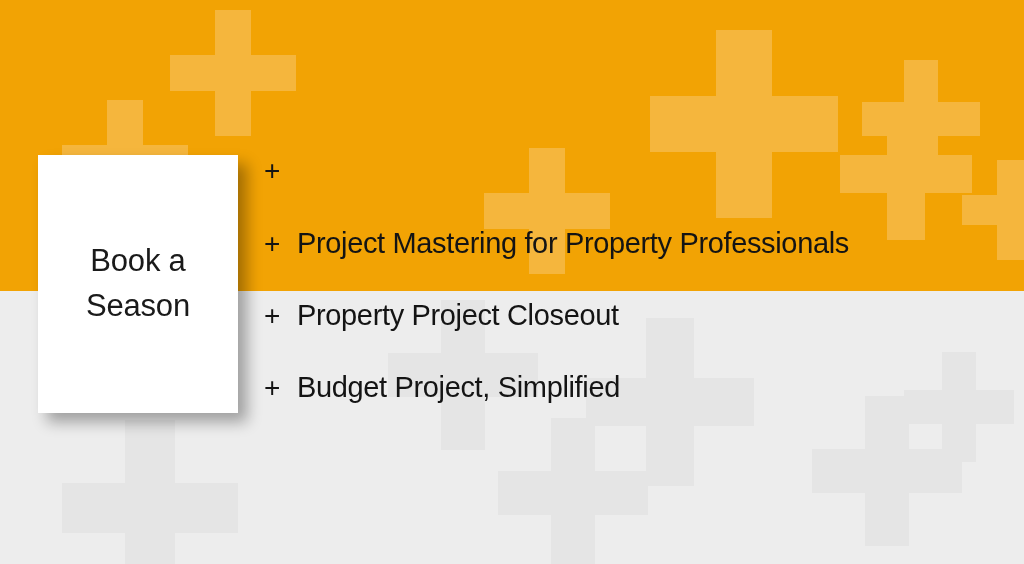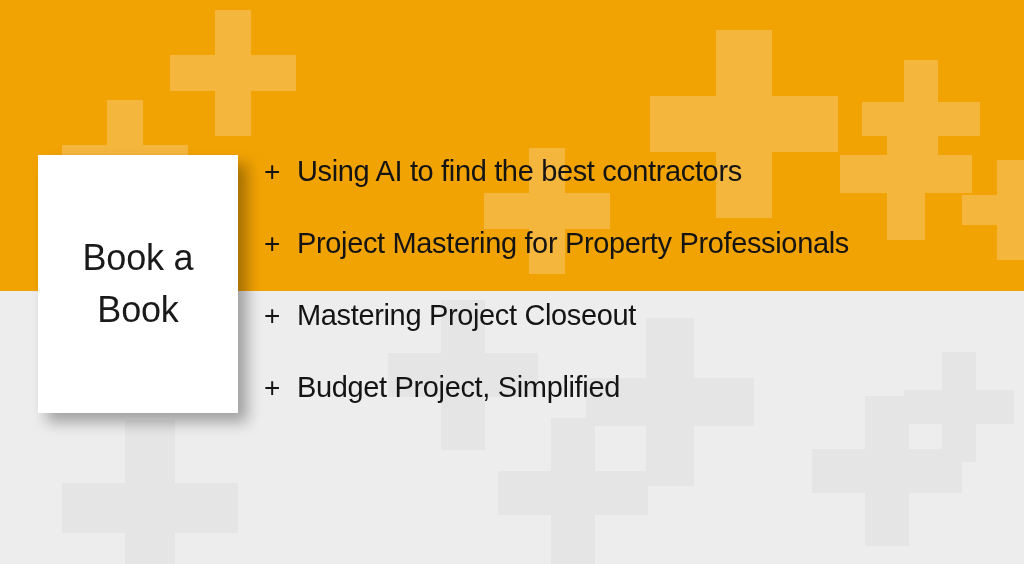--- a/index.html
+++ b/index.html
@@ -74,21 +74,21 @@
     background: #ffffff;
     box-shadow: 9px 9px 14px rgba(0,0,0,0.33);
     display: flex;
     align-items: center;
     justify-content: center;
     z-index: 30;
   }
   .card-text {
     text-align: center;
     color: #1a1a1a;
-    font-size: 36px;
+    font-size: 31px;
     line-height: 1.44;
     font-weight: 400;
     letter-spacing: -0.2px;
     padding: 0 8px;
   }
   .card-line { display: block; white-space: nowrap; }
 
   
   .session-list {
     position: absolute;
@@ -179,39 +179,38 @@
         <div class="plus plus-gray" style="left: 62px; top: 129px; width: 176px; height: 176px; background: transparent;">
           <div class="bar-v" style="width: 50px; background: rgb(229, 229, 229);"></div>
           <div class="bar-h" style="height: 50px; background: rgb(229, 229, 229);"></div>
         </div>
       </div>
   </div>
 
   <div class="card">
     <div class="card-text">
       <span class="card-line">Book a</span>
-      <span class="card-line">Book</span>
+      <span class="card-line">Season</span>
     </div>
   </div>
 
   <div class="session-list">
 
     <div class="session-item">
       <span class="session-plus">+</span>
-      <span class="session-label">Using AI to find the best contractors</span>
     </div>
 
     <div class="session-item">
       <span class="session-plus">+</span>
       <span class="session-label">Project Mastering for Property Professionals</span>
     </div>
 
     <div class="session-item">
       <span class="session-plus">+</span>
-      <span class="session-label">Mastering Project Closeout</span>
+      <span class="session-label">Property Project Closeout</span>
     </div>
 
     <div class="session-item">
       <span class="session-plus">+</span>
       <span class="session-label">Budget Project, Simplified</span>
     </div>
 
   </div>
 
 </div>

